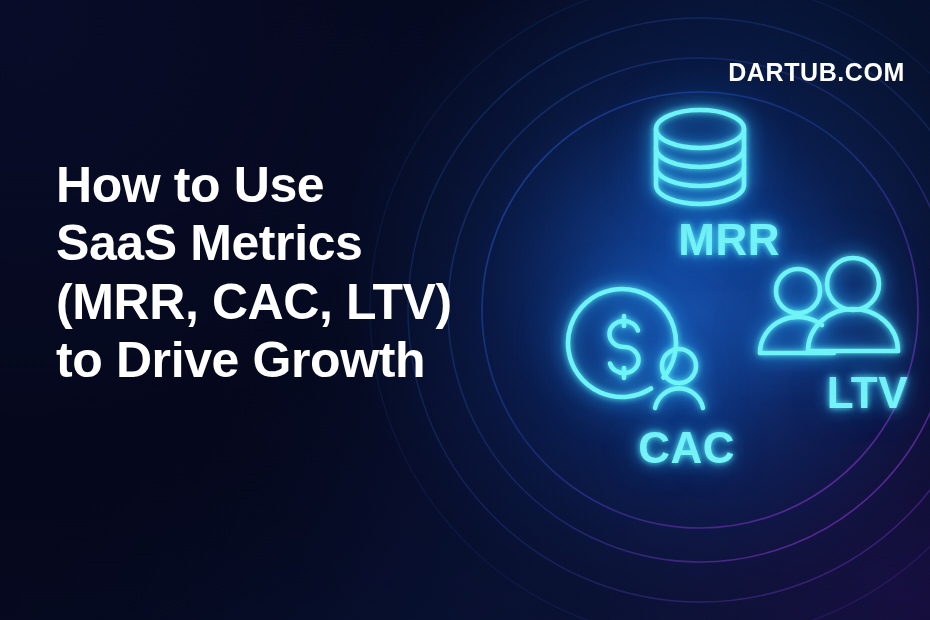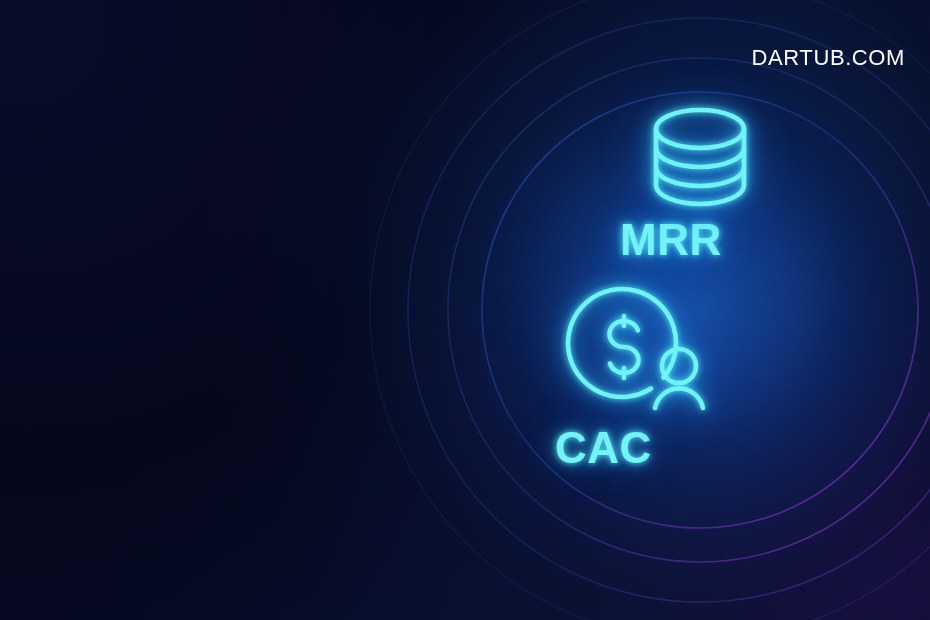--- a/index.html
+++ b/index.html
@@ -39,40 +39,40 @@
     font-weight: 700;
     line-height: 1.17;
     letter-spacing: -0.4px;
     white-space: pre-line;
   }
 
   
   .brand {
     position: absolute;
     right: 25px;
-    top: 45px;
+    top: 58px;
     color: #ffffff;
-    font-size: 22px;
-    font-weight: 400;
+    font-size: 25px;
+    font-weight: 700;
     letter-spacing: 0.6px;
   }
 
   
   .cluster {
     position: absolute;
     left: 470px;
     top: 60px;
     width: 460px;
     height: 500px;
   }
   .metric { position: absolute; }
   .metric-icon { display: block; }
   .metric-label {
     display: block;
-    text-align: left;
+    text-align: right;
     font-size: 44px;
     font-weight: 700;
     letter-spacing: 0.5px;
     line-height: 1;
     color: #74f4f7;
     text-shadow:
       0 0 6px rgba(90,240,250,0.95),
       0 0 16px rgba(50,190,255,0.80),
       0 0 34px rgba(30,140,255,0.55);
   }
@@ -130,20 +130,24 @@
     <ellipse cx="700" cy="310" rx="255" ry="250" fill="url(#coreGlow)"></ellipse>
 
     <circle cx="700" cy="310" r="218" fill="none" stroke="url(#ringA)" stroke-width="1.7"></circle>
     <circle cx="700" cy="310" r="252" fill="none" stroke="url(#ringB)" stroke-width="1.6"></circle>
     <circle cx="700" cy="310" r="292" fill="none" stroke="url(#ringC)" stroke-width="1.5"></circle>
     <circle cx="700" cy="310" r="330" fill="none" stroke="url(#ringC)" stroke-width="1.2" stroke-opacity="0.55"></circle>
   </svg>
 
   <div class="brand">DARTUB.COM</div>
 
+  <h1 class="headline">How to Use
+SaaS Metrics
+(MRR, CAC, LTV)
+to Drive Growth</h1>
 
   <div class="cluster">
 
     <div class="metric metric-mrr">
       <svg class="metric-icon neon" width="160" height="112" viewBox="0 0 160 112">
         <g fill="none" stroke="#6ef3f7" stroke-width="4.6" stroke-linecap="round" stroke-linejoin="round">
           <ellipse cx="80" cy="27" rx="44" ry="19"></ellipse>
           <path d="M36 27 v56 a44 19 0 0 0 88 0 V27"></path>
           <path d="M36 46 a44 19 0 0 0 88 0"></path>
           <path d="M36 65 a44 19 0 0 0 88 0"></path>
@@ -167,15 +171,30 @@
                    a14.5 13 0 0 1 -14 -9.5"></path>
 
           <circle cx="124" cy="84" r="17"></circle>
 
           <path d="M100 126 a24.5 24.5 0 0 1 48 0"></path>
         </g>
       </svg>
       <span class="metric-label">CAC</span>
     </div>
 
+    <div class="metric metric-ltv">
+      <svg class="metric-icon neon" width="160" height="118" viewBox="0 0 160 118">
+        <g fill="none" stroke="#6ef3f7" stroke-width="4.6" stroke-linecap="round" stroke-linejoin="round">
+
+          <circle cx="50" cy="36" r="22"></circle>
+          <path d="M12 98 a38 36 0 0 1 62 -28"></path>
+          <path d="M12 98 h74"></path>
+
+          <circle cx="105" cy="29" r="26"></circle>
+          <path d="M60 96 a45 42 0 0 1 90 0"></path>
+          <path d="M60 96 h90"></path>
+        </g>
+      </svg>
+      <span class="metric-label">LTV</span>
+    </div>
 
   </div>
 </div>
 
 </body></html>

